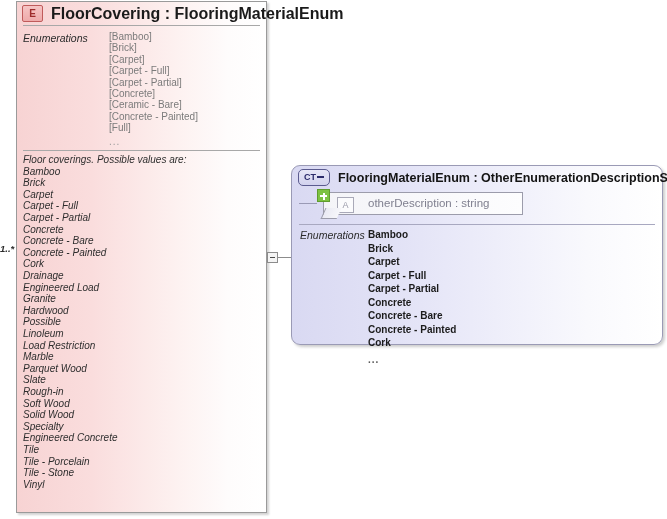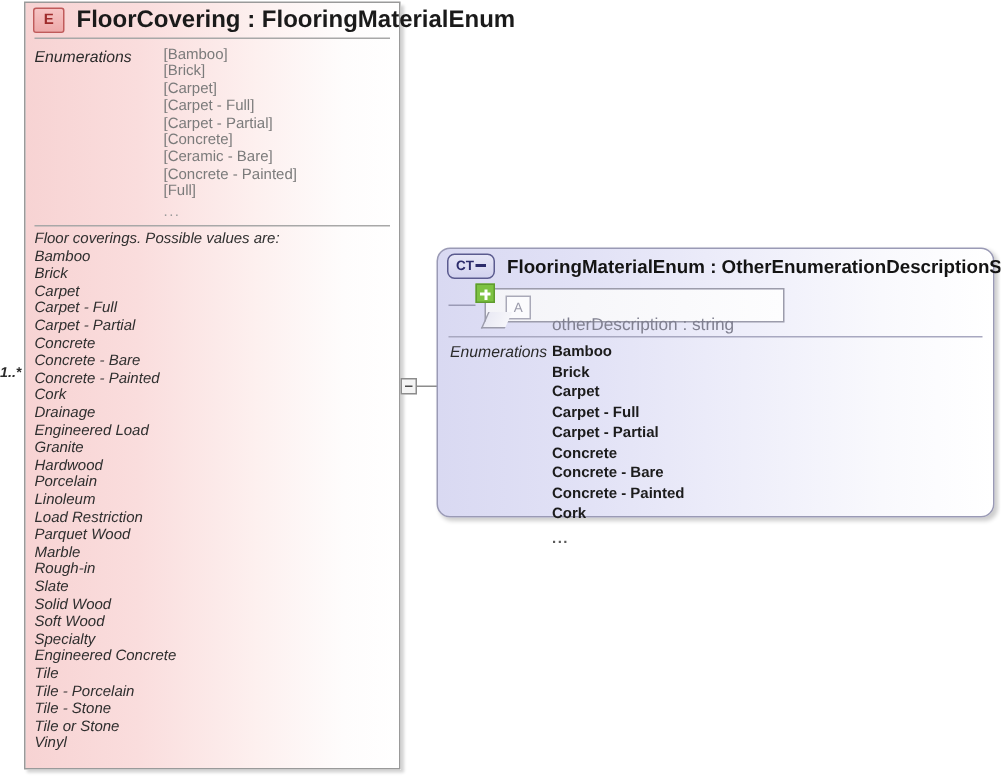--- a/index.html
+++ b/index.html
@@ -162,21 +162,21 @@
     top: 0px;
     width: 200px;
     height: 23px;
     background: linear-gradient(to right, #f4f4f8, #fdfdfe);
     border: 1px solid #9c9cab;
     box-sizing: border-box;
   }
   #attr-node .attr-label {
     position: absolute;
     left: 44px;
-    top: 18px;
+    top: 4px;
     font-size: 11.5px;
     color: #808090;
     white-space: nowrap;
   }
   #attr-node .badge-a {
     position: absolute;
     left: 13px;
     top: 4px;
     width: 17px;
     height: 16px;
@@ -335,35 +335,34 @@
     <div>Carpet - Full</div>
     <div>Carpet - Partial</div>
     <div>Concrete</div>
     <div>Concrete - Bare</div>
     <div>Concrete - Painted</div>
     <div>Cork</div>
     <div>Drainage</div>
     <div>Engineered Load</div>
     <div>Granite</div>
     <div>Hardwood</div>
-    <div>Porcelain</div>
+    <div>Possible</div>
     <div>Linoleum</div>
     <div>Load Restriction</div>
+    <div>Marble</div>
     <div>Parquet Wood</div>
-    <div>Marble</div>
+    <div>Slate</div>
     <div>Rough-in</div>
-    <div>Slate</div>
+    <div>Soft Wood</div>
     <div>Solid Wood</div>
-    <div>Soft Wood</div>
     <div>Specialty</div>
     <div>Engineered Concrete</div>
     <div>Tile</div>
     <div>Tile - Porcelain</div>
     <div>Tile - Stone</div>
-    <div>Tile or Stone</div>
     <div>Vinyl</div>
 
   </div>
 </div>
 
 <div id="multiplicity-label">1..*</div>
 
 <div id="connector-toggle"></div>
 <div id="connector-line"></div>
 

